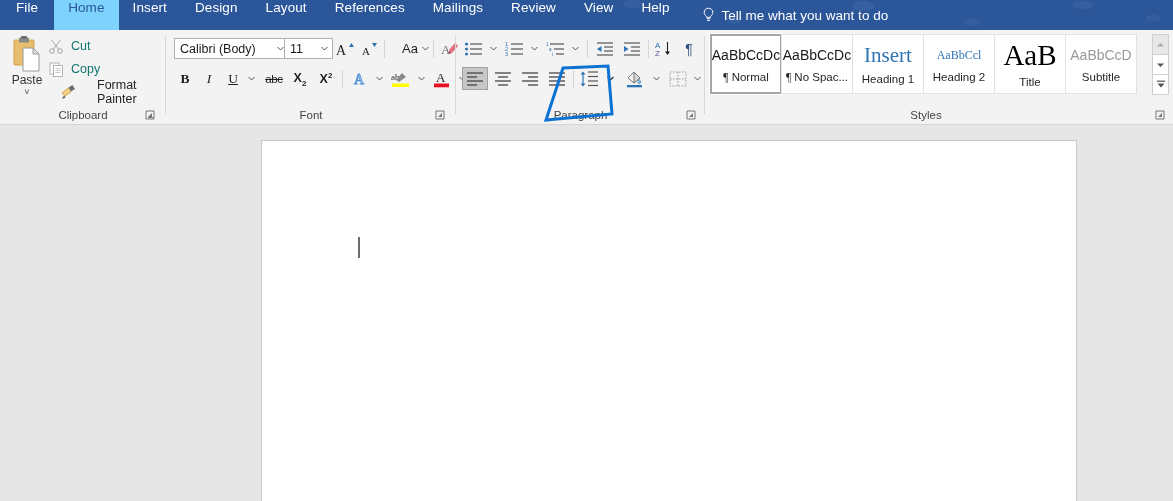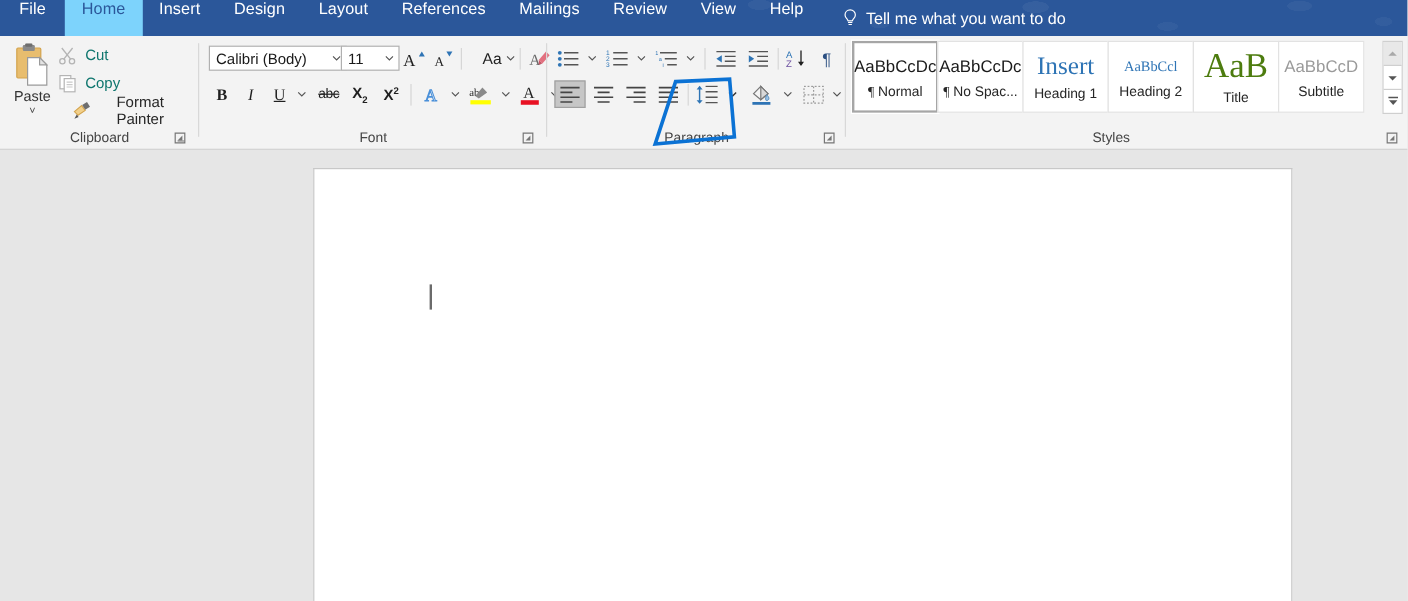--- a/index.html
+++ b/index.html
@@ -606,21 +606,21 @@
           <div class="style-preview" style="font-size:21px; color:#2e74b5; font-family:'Liberation Serif',serif; line-height:24px;">Insert</div>
           <div class="style-name">Heading 1</div>
         </div>
 
         <div class="style-card">
           <div class="style-preview" style="font-size:12px; color:#2e74b5; font-family:'Liberation Serif',serif;">AaBbCcl</div>
           <div class="style-name">Heading 2</div>
         </div>
 
         <div class="style-card">
-          <div class="style-preview" style="font-size:29px; color:#4d7c0f; font-family:'Liberation Serif',serif; line-height:30px;">AaB</div>
+          <div class="style-preview" style="font-size:29px; color:#000000; font-family:'Liberation Serif',serif; line-height:30px;">AaB</div>
           <div class="style-name">Title</div>
         </div>
 
         <div class="style-card">
           <div class="style-preview" style="font-size:14px; color:#9a9a9a;">AaBbCcD</div>
           <div class="style-name">Subtitle</div>
         </div>
       </div>
 
       <div class="sc-scroll">

